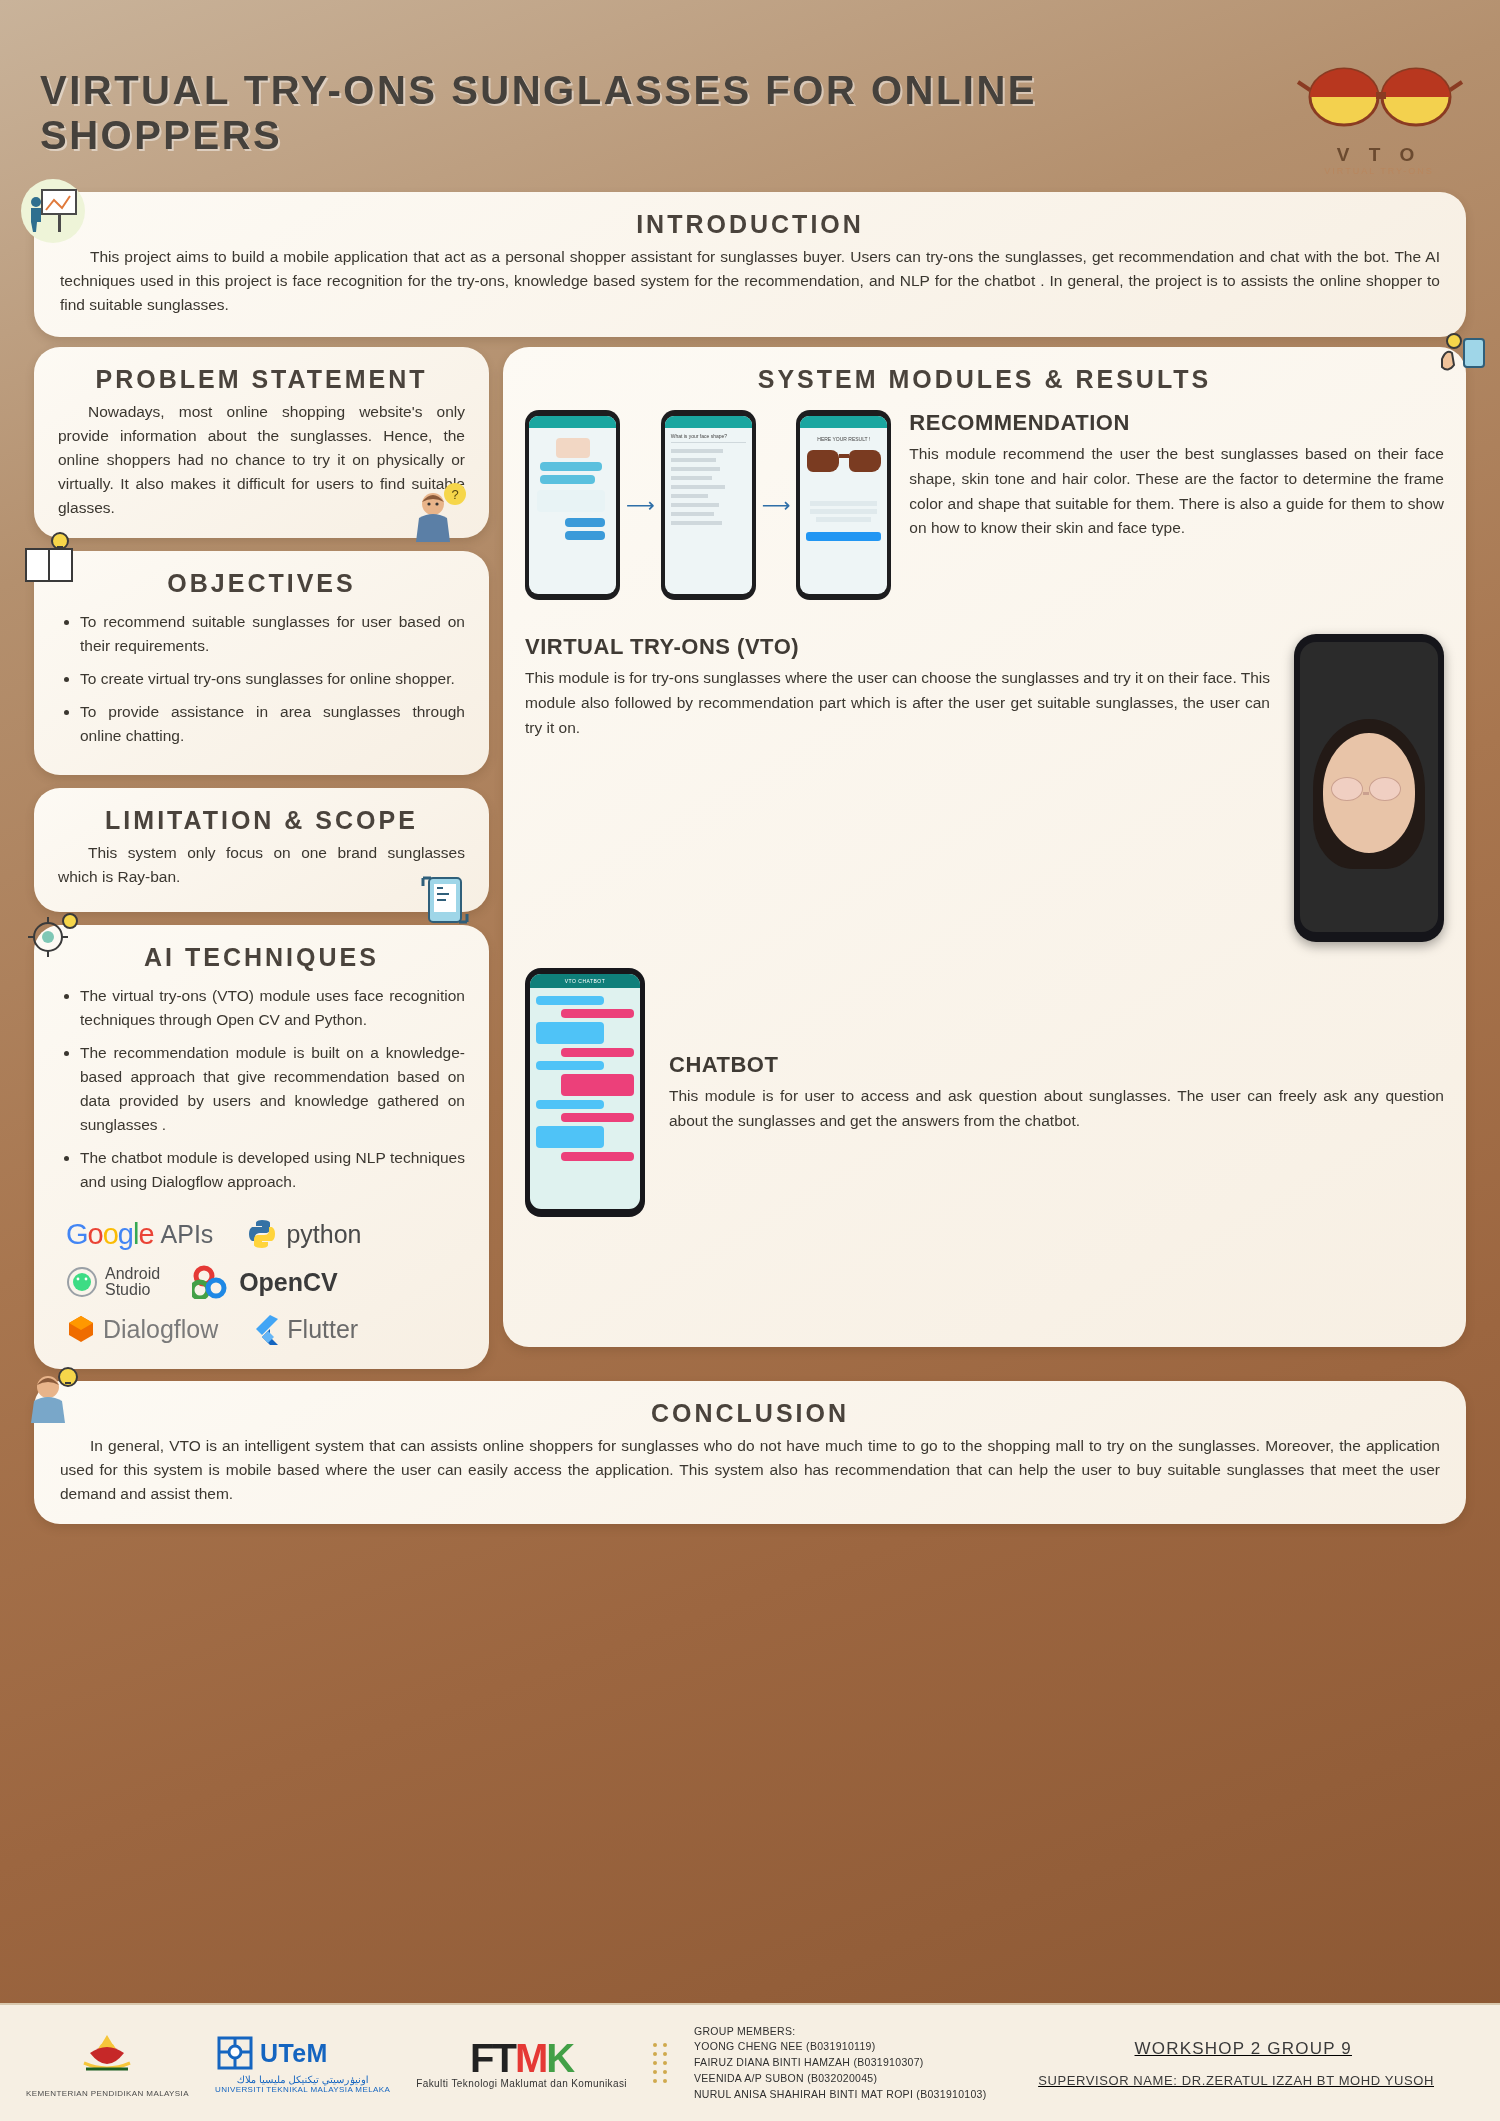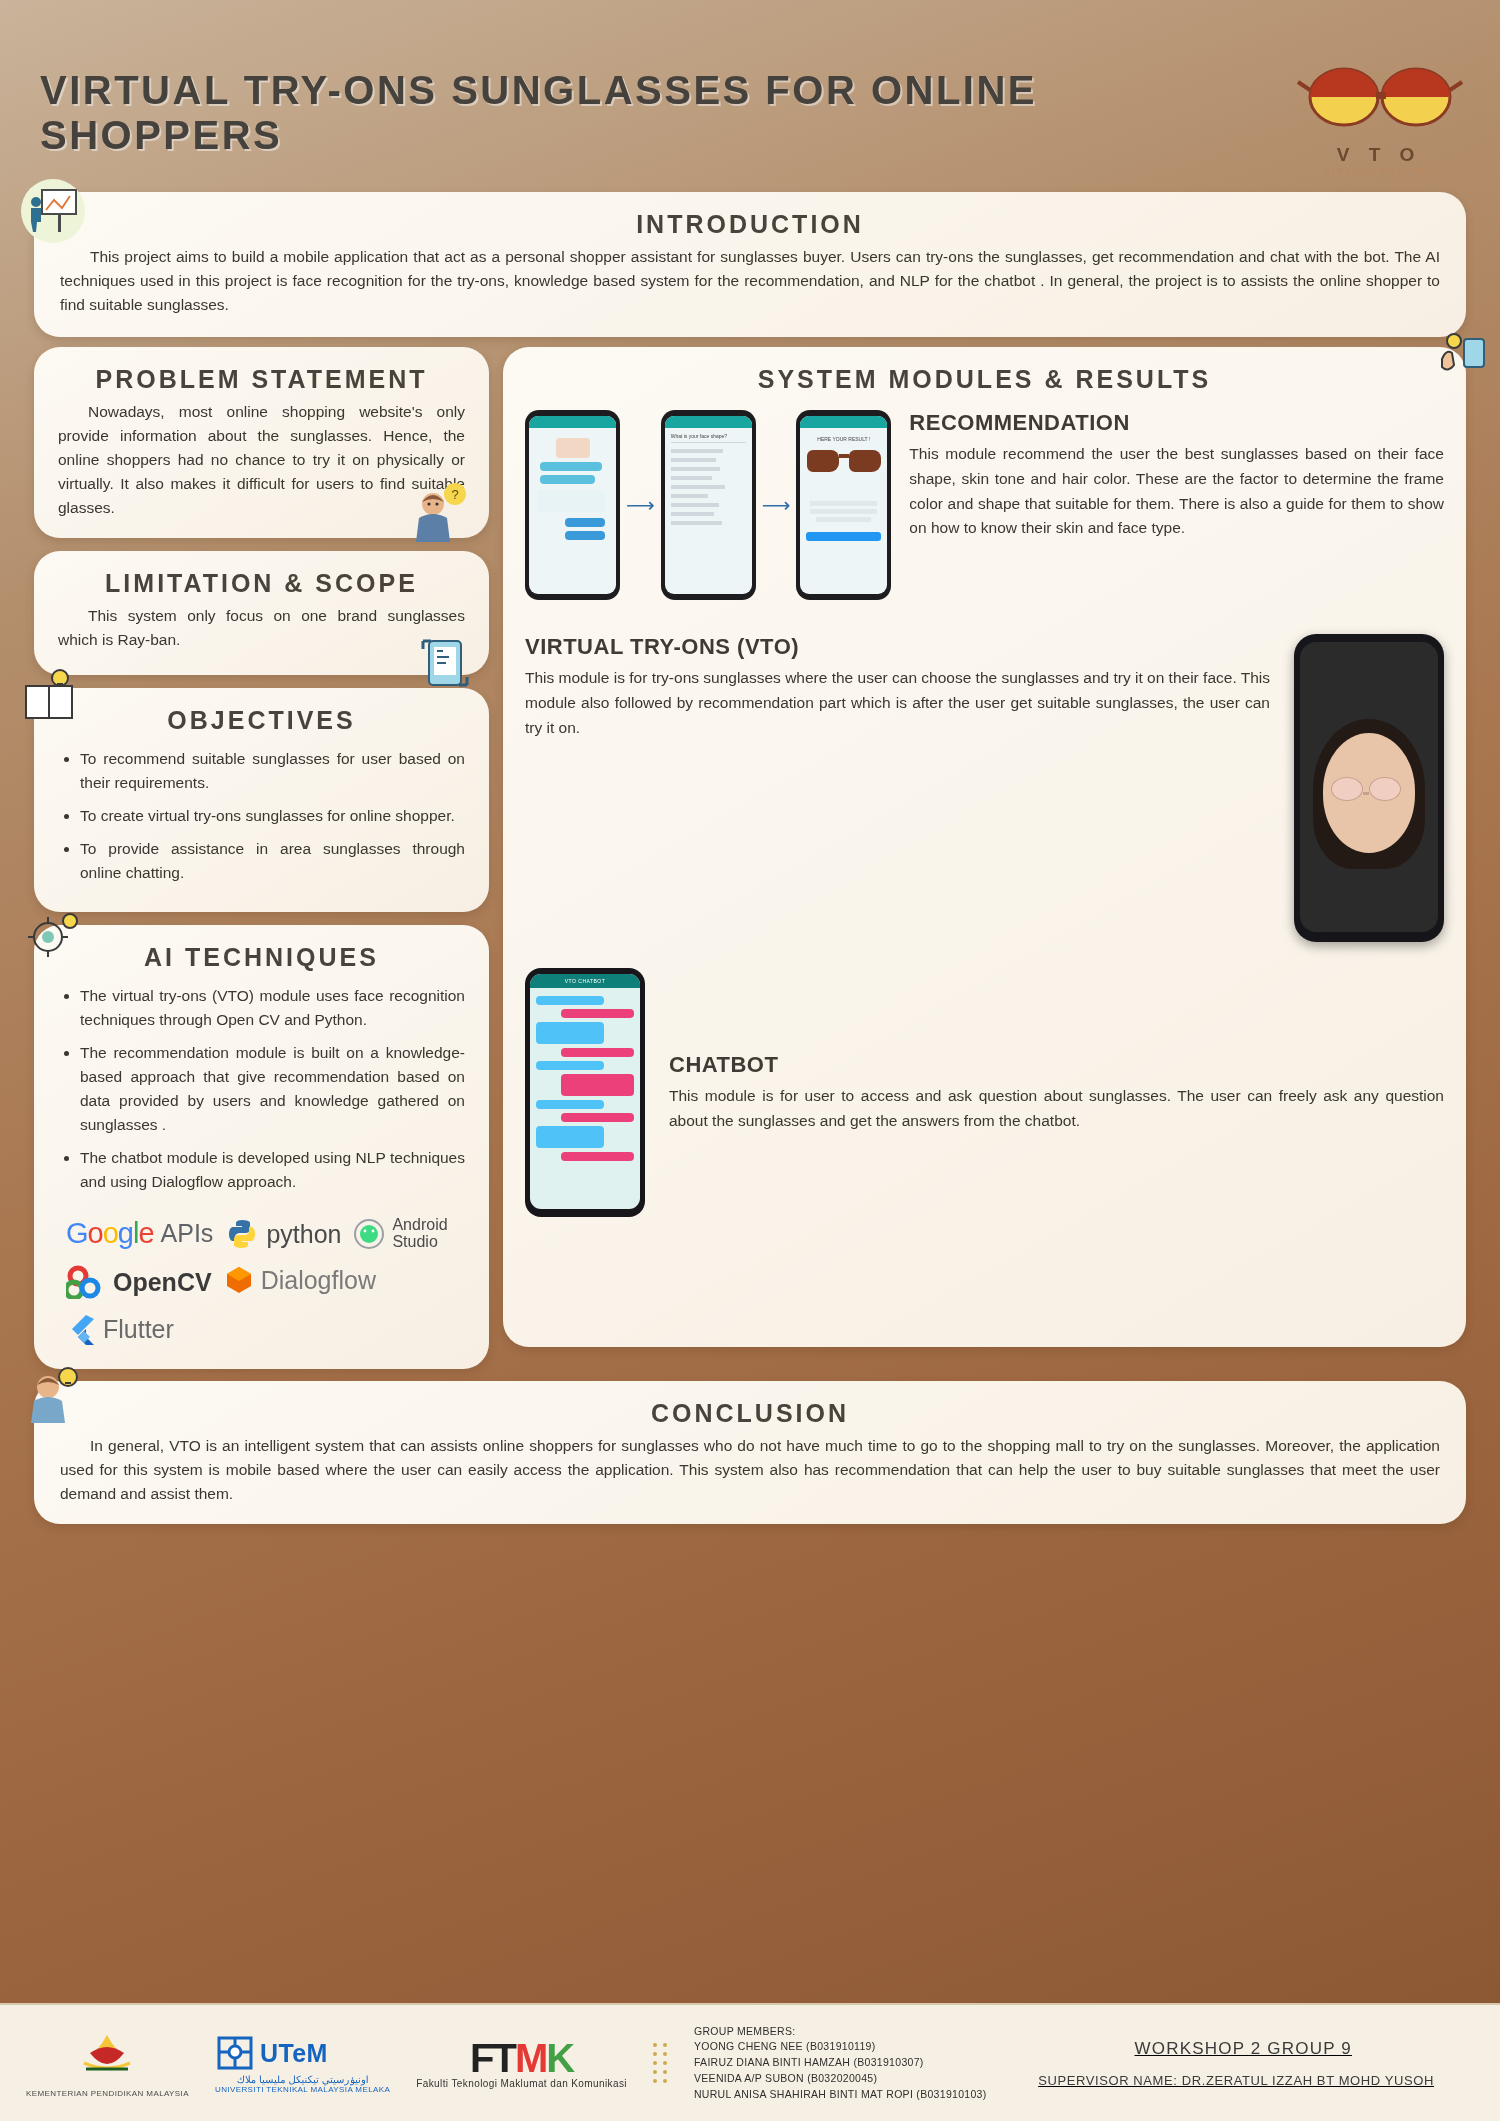--- a/index.html
+++ b/index.html
@@ -88,21 +88,21 @@
   .bub.r { background:#ec407a; width:66%; margin-left:auto; }
   .bub.tall { height:22px; }
 
   
   .resglass { width:74px; height:26px; margin:0 auto; position:relative; }
   .resglass .l { position:absolute; width:32px; height:22px; background:#7a3b21; border-radius:6px 8px 9px 6px; top:2px; }
   .resglass .l.a{ left:0 } .resglass .l.b{ right:0 }
   .resglass .br { position:absolute; left:32px; top:6px; width:10px; height:4px; background:#7a3b21; }
 
   
-  .logos { display:flex; flex-wrap:wrap; gap:14px 12px; align-items:flex-start; padding:14px 8px 6px 8px; }
+  .logos { display:flex; flex-wrap:wrap; gap:14px 32px; align-items:center; padding:14px 8px 6px 8px; }
   .logo-item { display:flex; align-items:center; gap:7px; font-size:25px; color:#5a5a5a; }
   .g-b{color:#4285f4}.g-r{color:#ea4335}.g-y{color:#fbbc05}.g-g{color:#34a853}
   .apis { color:#5f6368; font-weight:500; }
 
   
   .conclusion { margin:12px 16px 0 16px; padding:4px 26px 18px 26px; }
 
   
   .footer {
     position:absolute; left:0; right:0; bottom:0; height:118px;
@@ -171,48 +171,48 @@
             <text x="52" y="21" font-size="13" text-anchor="middle" fill="#5a4a10" font-family="'Liberation Sans',sans-serif">?</text>
             <circle cx="30" cy="26" r="11" fill="#e8b48a"></circle>
             <path d="M19 24 q11 -14 22 0 q-11 -6 -22 0" fill="#8a5a3a"></path>
             <path d="M16 40 q14 -8 28 0 l3 24 h-34 z" fill="#5b7fa6"></path>
             <circle cx="26" cy="26" r="1.6" fill="#333"></circle>
               <circle cx="34" cy="26" r="1.6" fill="#333"></circle>
           </svg>
         </div>
       </div>
 
+      <div class="card card-pad">
+        <div class="deco" style="left:-18px; top:-24px;">
+          <svg width="66" height="66" viewBox="0 0 66 66">
+            <rect x="10" y="22" width="46" height="32" fill="#fff" stroke="#3a3a3a" stroke-width="2"></rect>
+            <path d="M33 22 v32" stroke="#3a3a3a" stroke-width="2"></path>
+            <circle cx="44" cy="14" r="8" fill="#f6d64a" stroke="#3a3a3a" stroke-width="2"></circle>
+            <path d="M41 20 h6" stroke="#3a3a3a" stroke-width="2"></path>
+          </svg>
+        </div>
+        <h2>OBJECTIVES</h2>
+        <ul class="bullets">
+          <li>To recommend suitable sunglasses for user based on their requirements.</li>
+          <li>To create virtual try-ons sunglasses for online shopper.</li>
+          <li>To provide assistance in area sunglasses through online chatting.</li>
+        </ul>
+      </div>
+
       <div class="card card-pad" style="min-height:124px">
         <h2>LIMITATION &amp; SCOPE</h2>
         <p class="indent">This system only focus on one brand sunglasses which is Ray-ban.</p>
         <div style="position:absolute; right:16px; bottom:-20px;">
           <svg width="56" height="56" viewBox="0 0 56 56">
             <rect x="12" y="6" width="32" height="44" rx="4" fill="#9fd6e8" stroke="#2f5f7a" stroke-width="2"></rect>
             <rect x="17" y="12" width="22" height="28" fill="#fff"></rect>
             <path d="M20 16 h6 M20 22 h12 M20 28 h9" stroke="#2f5f7a" stroke-width="2"></path>
             <path d="M6 6 h8 M6 6 v8 M50 50 h-8 M50 50 v-8" stroke="#2f5f7a" stroke-width="3" fill="none"></path>
           </svg>
         </div>
-      </div>
-
-      <div class="card card-pad">
-        <div class="deco" style="left:-18px; top:-24px;">
-          <svg width="66" height="66" viewBox="0 0 66 66">
-            <rect x="10" y="22" width="46" height="32" fill="#fff" stroke="#3a3a3a" stroke-width="2"></rect>
-            <path d="M33 22 v32" stroke="#3a3a3a" stroke-width="2"></path>
-            <circle cx="44" cy="14" r="8" fill="#f6d64a" stroke="#3a3a3a" stroke-width="2"></circle>
-            <path d="M41 20 h6" stroke="#3a3a3a" stroke-width="2"></path>
-          </svg>
-        </div>
-        <h2>OBJECTIVES</h2>
-        <ul class="bullets">
-          <li>To recommend suitable sunglasses for user based on their requirements.</li>
-          <li>To create virtual try-ons sunglasses for online shopper.</li>
-          <li>To provide assistance in area sunglasses through online chatting.</li>
-        </ul>
       </div>
 
       <div class="card card-pad">
         <div class="deco" style="left:-16px; top:-22px;">
           <svg width="68" height="68" viewBox="0 0 68 68">
             <circle cx="30" cy="34" r="14" fill="none" stroke="#3a3a3a" stroke-width="2"></circle>
             <circle cx="30" cy="34" r="6" fill="#7fc7b5"></circle>
             <path d="M30 14 v6 M30 48 v6 M10 34 h6 M44 34 h6" stroke="#3a3a3a" stroke-width="2"></path>
             <circle cx="52" cy="18" r="7" fill="#f6d64a" stroke="#3a3a3a" stroke-width="2"></circle>
           </svg>

